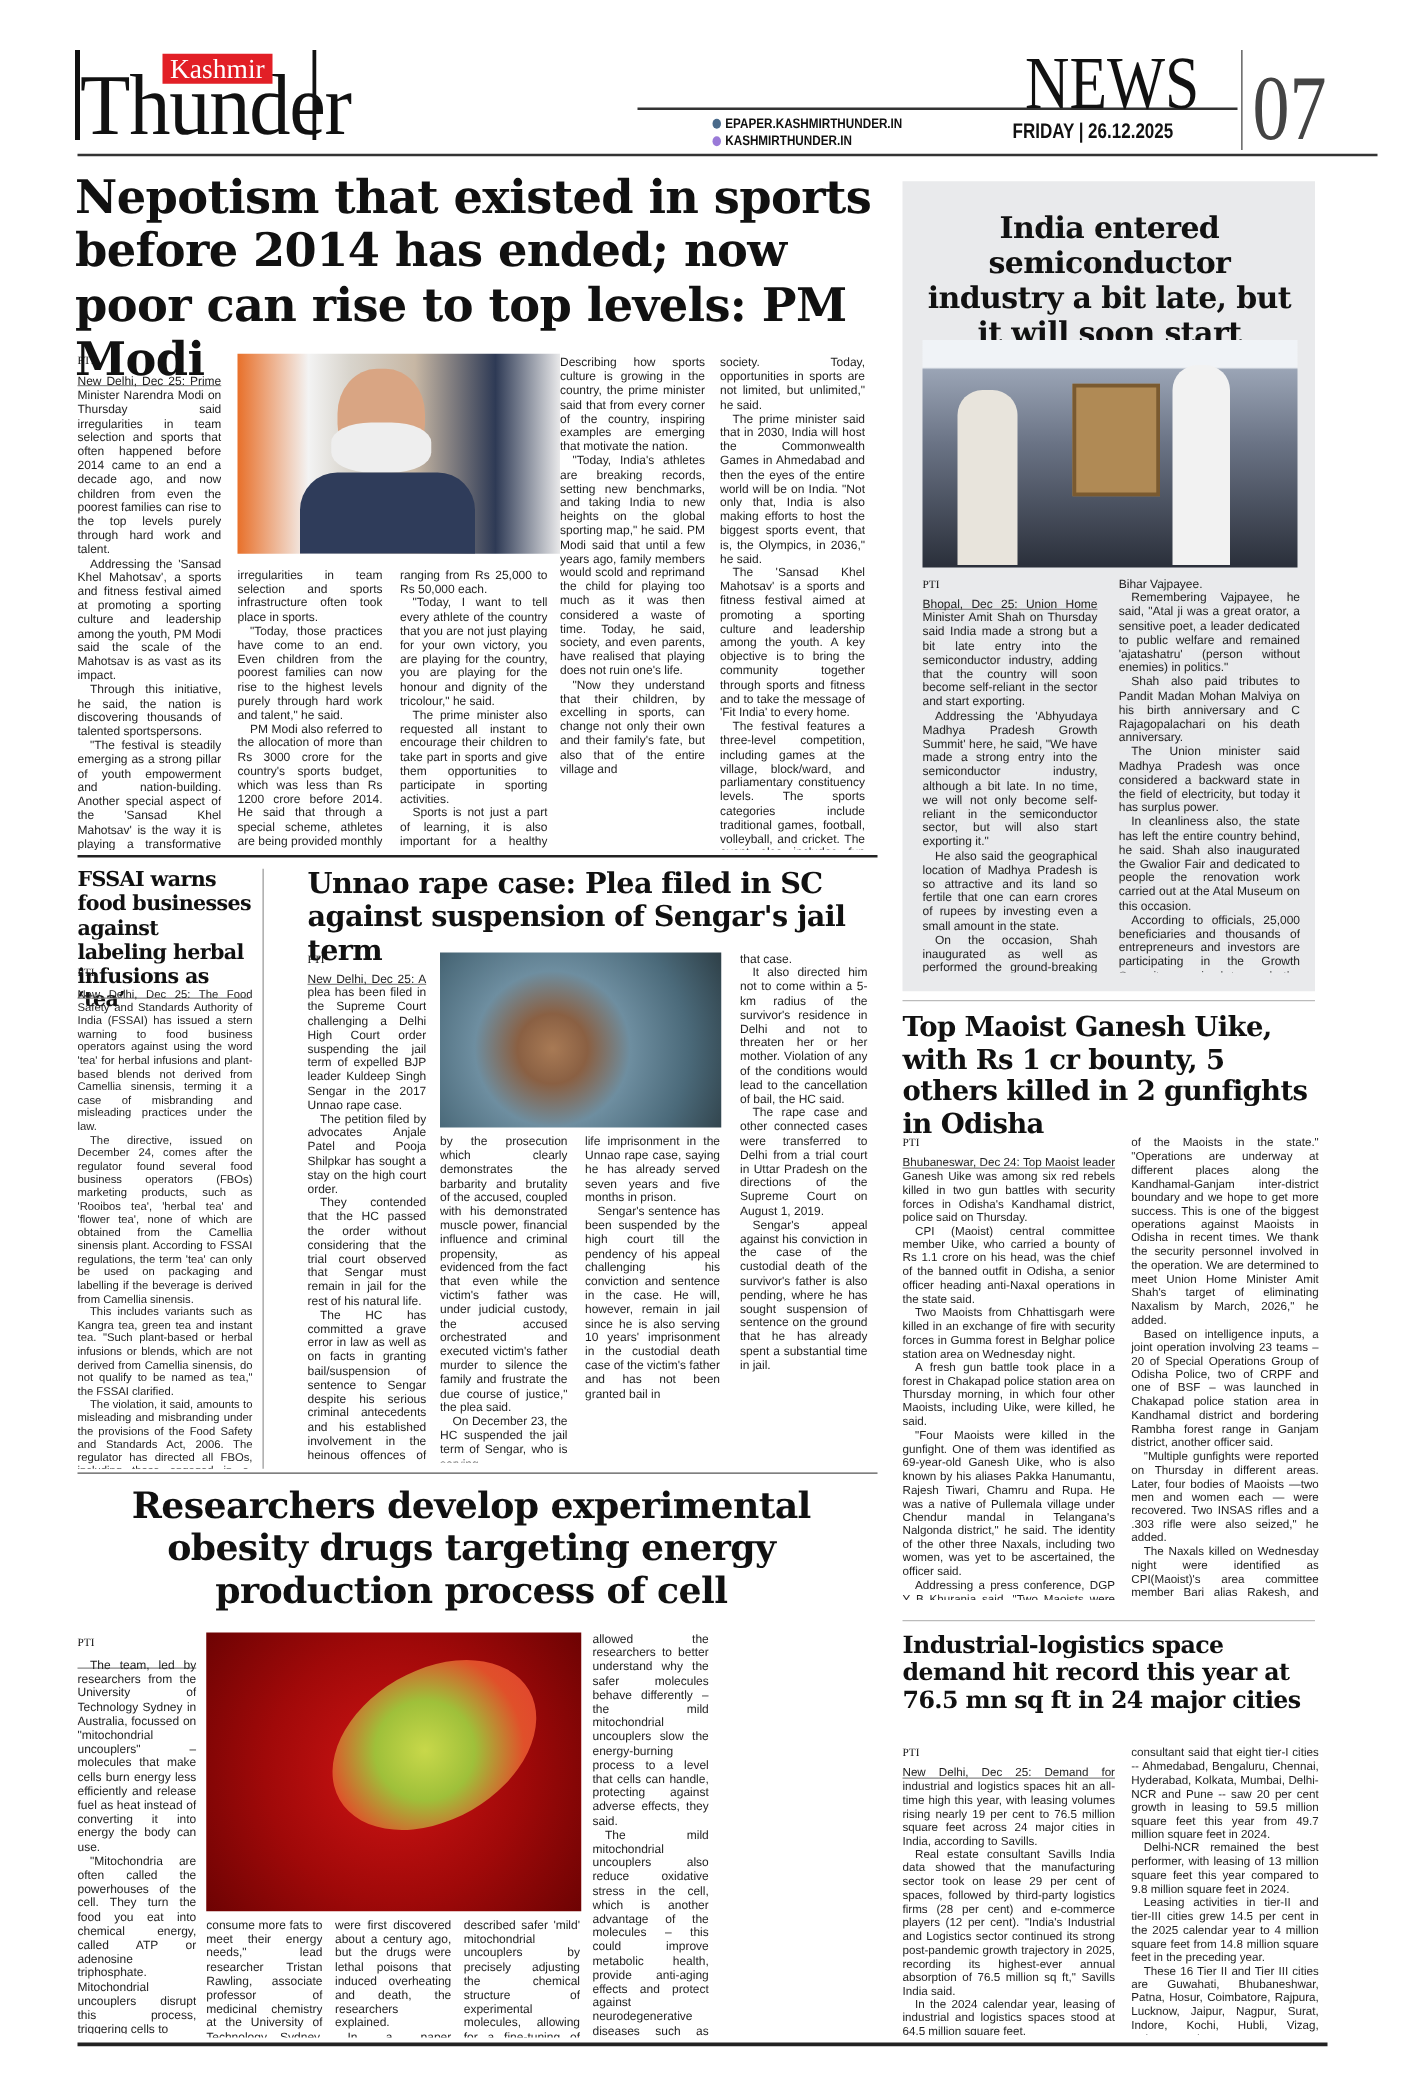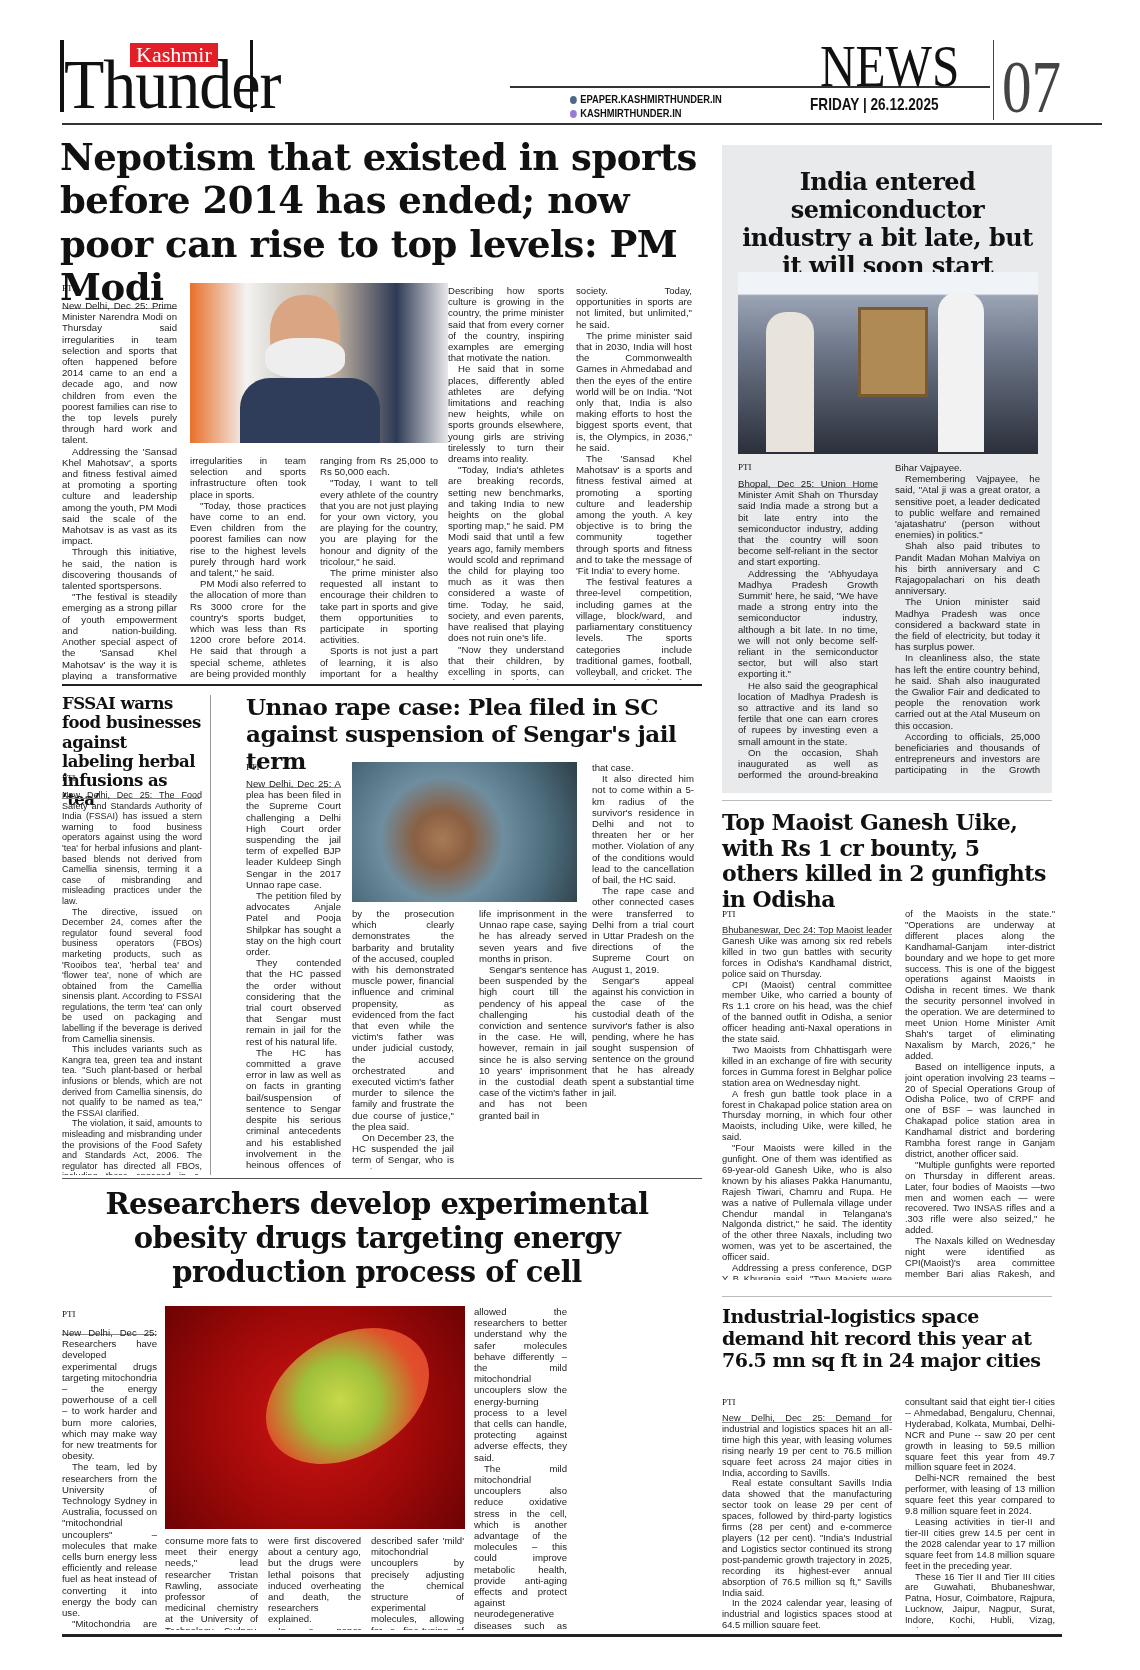--- a/index.html
+++ b/index.html
@@ -63,21 +63,20 @@
     <p>PM Modi also referred to the allocation of more than Rs 3000 crore for the country's sports budget, which was less than Rs 1200 crore before 2014. He said that through a special scheme, athletes are being provided monthly financial assistance</p>
 </div>
 <div class="col" style="left:320px;top:455px;width:118px;height:225px">
   <p class="first">ranging from Rs 25,000 to Rs 50,000 each.</p>
     <p>"Today, I want to tell every athlete of the country that you are not just playing for your own victory, you are playing for the country, you are playing for the honour and dignity of the tricolour," he said.</p>
     <p>The prime minister also requested all instant to encourage their children to take part in sports and give them opportunities to participate in sporting activities.</p>
     <p>Sports is not just a part of learning, it is also important for a healthy body and a healthy mind, he said.</p>
 </div>
 <div class="col" style="left:448px;top:285px;width:116px;height:395px">
   <p class="first">Describing how sports culture is growing in the country, the prime minister said that from every corner of the country, inspiring examples are emerging that motivate the nation.</p>
-    <p>He said that in some places, differently abled athletes are defying limitations and reaching new heights, while on sports grounds elsewhere, young girls are striving tirelessly to turn their dreams into reality.</p>
     <p>"Today, India's athletes are breaking records, setting new benchmarks, and taking India to new heights on the global sporting map," he said. PM Modi said that until a few years ago, family members would scold and reprimand the child for playing too much as it was then considered a waste of time. Today, he said, society, and even parents, have realised that playing does not ruin one's life.</p>
     <p>"Now they understand that their children, by excelling in sports, can change not only their own and their family's fate, but also that of the entire village and</p>
 </div>
 <div class="col" style="left:576px;top:285px;width:116px;height:395px">
   <p class="first">society. Today, opportunities in sports are not limited, but unlimited," he said.</p>
     <p>The prime minister said that in 2030, India will host the Commonwealth Games in Ahmedabad and then the eyes of the entire world will be on India. "Not only that, India is also making efforts to host the biggest sports event, that is, the Olympics, in 2036," he said.</p>
     <p>The 'Sansad Khel Mahotsav' is a sports and fitness festival aimed at promoting a sporting culture and leadership among the youth. A key objective is to bring the community together through sports and fitness and to take the message of 'Fit India' to every home.</p>
     <p>The festival features a three-level competition, including games at the village, block/ward, and parliamentary constituency levels. The sports categories include traditional games, football, volleyball, and cricket. The event also includes fun activities like tug of war, lemon spoon race, and sack races to ensure wider participation.</p>
 </div>
 <div class="hr" style="left:62px;top:684px;width:640px"></div>
@@ -121,21 +120,21 @@
   <p class="first">New Delhi, Dec 25: A plea has been filed in the Supreme Court challenging a Delhi High Court order suspending the jail term of expelled BJP leader Kuldeep Singh Sengar in the 2017 Unnao rape case.</p>
     <p>The petition filed by advocates Anjale Patel and Pooja Shilpkar has sought a stay on the high court order.</p>
     <p>They contended that the HC passed the order without considering that the trial court observed that Sengar must remain in jail for the rest of his natural life.</p>
     <p>The HC has committed a grave error in law as well as on facts in granting bail/suspension of sentence to Sengar despite his serious criminal antecedents and his established involvement in the heinous offences of rape, they said.</p>
 </div>
 <div class="photo" style="left:352px;top:762px;width:225px;height:140px;background:radial-gradient(circle at 40% 55%,#a87a55 0%,#8a6043 18%,#6e8ea0 40%,#4b6a7a 70%,#2e3f47 100%)"></div>
 <div class="col" style="left:352px;top:908px;width:102px;height:262px">
   <p class="first">by the prosecution which clearly demonstrates the barbarity and brutality of the accused, coupled with his demonstrated muscle power, financial influence and criminal propensity, as evidenced from the fact that even while the victim's father was under judicial custody, the accused orchestrated and executed victim's father murder to silence the family and frustrate the due course of justice," the plea said.</p>
     <p>On December 23, the HC suspended the jail term of Sengar, who is serving</p>
 </div>
-<div class="col" style="left:479px;top:908px;width:108px;height:262px">
+<div class="col" style="left:468px;top:908px;width:108px;height:262px">
   <p class="first">life imprisonment in the Unnao rape case, saying he has already served seven years and five months in prison.</p>
     <p>Sengar's sentence has been suspended by the high court till the pendency of his appeal challenging his conviction and sentence in the case. He will, however, remain in jail since he is also serving 10 years' imprisonment in the custodial death case of the victim's father and has not been granted bail in</p>
 </div>
 <div class="col" style="left:592px;top:762px;width:102px;height:408px">
   <p class="first">that case.</p>
     <p>It also directed him not to come within a 5-km radius of the survivor's residence in Delhi and not to threaten her or her mother. Violation of any of the conditions would lead to the cancellation of bail, the HC said.</p>
     <p>The rape case and other connected cases were transferred to Delhi from a trial court in Uttar Pradesh on the directions of the Supreme Court on August 1, 2019.</p>
     <p>Sengar's appeal against his conviction in the case of the custodial death of the survivor's father is also pending, where he has sought suspension of sentence on the ground that he has already spent a substantial time in jail.</p>
 </div>
 
@@ -154,21 +153,20 @@
   <p class="first">of the Maoists in the state." "Operations are underway at different places along the Kandhamal-Ganjam inter-district boundary and we hope to get more success. This is one of the biggest operations against Maoists in Odisha in recent times. We thank the security personnel involved in the operation. We are determined to meet Union Home Minister Amit Shah's target of eliminating Naxalism by March, 2026," he added.</p>
     <p>Based on intelligence inputs, a joint operation involving 23 teams – 20 of Special Operations Group of Odisha Police, two of CRPF and one of BSF – was launched in Chakapad police station area in Kandhamal district and bordering Rambha forest range in Ganjam district, another officer said.</p>
     <p>"Multiple gunfights were reported on Thursday in different areas. Later, four bodies of Maoists —two men and women each — were recovered. Two INSAS rifles and a .303 rifle were also seized," he added.</p>
     <p>The Naxals killed on Wednesday night were identified as CPI(Maoist)'s area committee member Bari alias Rakesh, and dalam member Amrit, both from Chhattisgarh, a senior police officer said, adding they carried a cumulative bounty of Rs 23.65 lakh on their heads.</p>
 </div>
 
 <div class="hr" style="left:62px;top:1178px;width:640px;height:1px;background:#555"></div>
 <h1 class="abs" style="left:62px;top:1188px;width:630px;font-size:29px;text-align:center">Researchers develop experimental obesity drugs targeting energy production process of cell</h1>
 <div class="abs byline" style="left:62px;top:1309px;width:95px">PTI</div>
 <div class="col" style="left:62px;top:1327px;width:95px;height:300px">
-  <p class="first">New Delhi, Dec 25: Researchers have developed experimental drugs targeting mitochondria – the energy powerhouse of a cell – to work harder and burn more calories, which may make way for new treatments for obesity.</p>
     <p>The team, led by researchers from the University of Technology Sydney in Australia, focussed on "mitochondrial uncouplers" – molecules that make cells burn energy less efficiently and release fuel as heat instead of converting it into energy the body can use.</p>
     <p>"Mitochondria are often called the powerhouses of the cell. They turn the food you eat into chemical energy, called ATP or adenosine triphosphate. Mitochondrial uncouplers disrupt this process, triggering cells to</p>
 </div>
 <div class="photo" style="left:165px;top:1306px;width:300px;height:223px;background:radial-gradient(circle at 50% 50%,#d01414 0%,#a00909 55%,#6d0303 100%)">
   <div style="position:absolute;left:95px;top:30px;width:175px;height:120px;border-radius:60% 60% 60% 60%;background:radial-gradient(circle at 45% 50%,#c8d84a 0%,#9fc03a 35%,#e0502a 70%,#e24030 100%);transform:rotate(-30deg)"></div>
 </div>
 <div class="col" style="left:165px;top:1535px;width:93px;height:95px">
   <p class="first">consume more fats to meet their energy needs," lead researcher Tristan Rawling, associate professor of medicinal chemistry at the University of Technology Sydney, said.</p>
 </div>
 <div class="col" style="left:268px;top:1535px;width:93px;height:95px">
@@ -187,17 +185,17 @@
 <h2 class="abs" style="left:722px;top:1305px;width:330px;font-size:19px;text-align:left">Industrial-logistics space demand hit record this year at 76.5 mn sq ft in 24 major cities</h2>
 <div class="abs byline" style="left:722px;top:1397px;width:170px">PTI</div>
 <div class="col" style="left:722px;top:1413px;width:170px;height:215px;font-size:9.3px;line-height:10.9px">
   <p class="first">New Delhi, Dec 25: Demand for industrial and logistics spaces hit an all-time high this year, with leasing volumes rising nearly 19 per cent to 76.5 million square feet across 24 major cities in India, according to Savills.</p>
     <p>Real estate consultant Savills India data showed that the manufacturing sector took on lease 29 per cent of spaces, followed by third-party logistics firms (28 per cent) and e-commerce players (12 per cent). "India's Industrial and Logistics sector continued its strong post-pandemic growth trajectory in 2025, recording its highest-ever annual absorption of 76.5 million sq ft," Savills India said.</p>
     <p>In the 2024 calendar year, leasing of industrial and logistics spaces stood at 64.5 million square feet.</p>
 </div>
 <div class="col" style="left:905px;top:1397px;width:150px;height:231px;font-size:9.3px;line-height:10.9px">
   <p class="first">consultant said that eight tier-I cities -- Ahmedabad, Bengaluru, Chennai, Hyderabad, Kolkata, Mumbai, Delhi-NCR and Pune -- saw 20 per cent growth in leasing to 59.5 million square feet this year from 49.7 million square feet in 2024.</p>
     <p>Delhi-NCR remained the best performer, with leasing of 13 million square feet this year compared to 9.8 million square feet in 2024.</p>
-    <p>Leasing activities in tier-II and tier-III cities grew 14.5 per cent in the 2028 calendar year to 17 million square feet from 14.8 million square feet in the preceding year.</p>
+    <p>Leasing activities in tier-II and tier-III cities grew 14.5 per cent in the 2025 calendar year to 4 million square feet from 14.8 million square feet in the preceding year.</p>
     <p>These 16 Tier II and Tier III cities are Guwahati, Bhubaneshwar, Patna, Hosur, Coimbatore, Rajpura, Lucknow, Jaipur, Nagpur, Surat, Indore, Kochi, Hubli, Vizag, Belgaum and Anantapur.</p>
 </div>
 
 <div class="hr" style="left:62px;top:1634px;width:1000px;height:3px"></div>
 
 </body></html>

